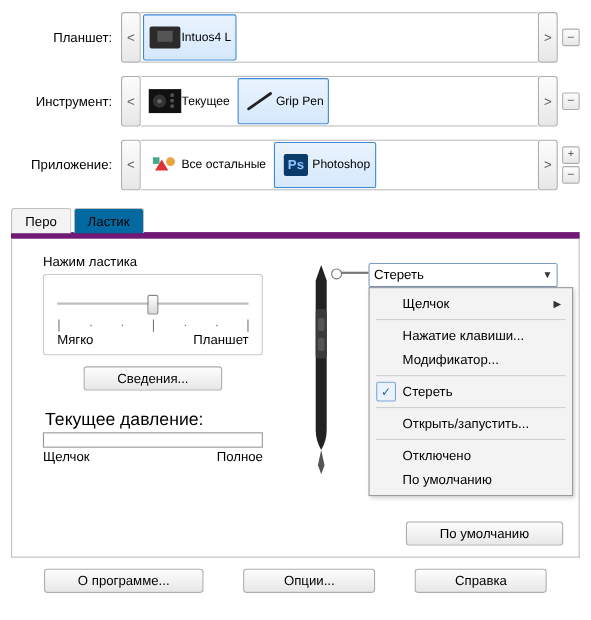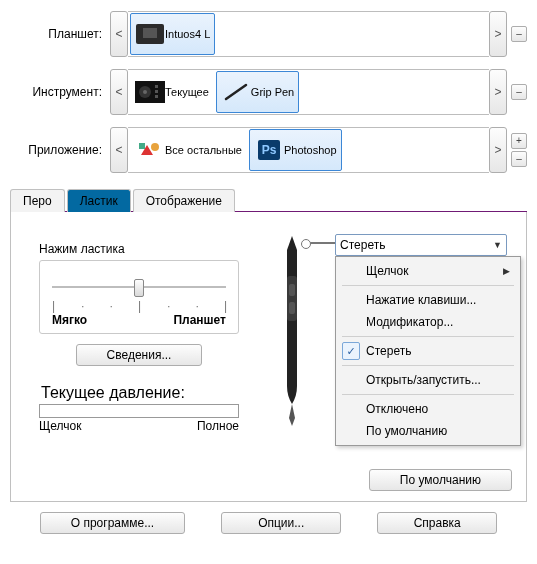--- a/index.html
+++ b/index.html
@@ -7,32 +7,32 @@
   .row{display:flex;align-items:center;height:52px;margin-bottom:6px;}
   .row-label{width:100px;text-align:right;padding-right:8px;}
   .scroll-btn{width:18px;height:46px;border:1px solid #adadad;background:linear-gradient(#fdfdfd,#e7e7e7);border-radius:3px;display:flex;align-items:center;justify-content:center;color:#555;cursor:default;}
   .strip{flex:1;height:46px;border:1px solid #bdbdbd;border-left:none;border-right:none;background:#fff;display:flex;align-items:center;padding:0 2px;gap:2px;}
   .item{height:42px;min-width:60px;padding:0 4px;display:flex;flex-direction:row;align-items:center;justify-content:center;border:1px solid transparent;border-radius:2px;}
   .item .ico{width:30px;height:22px;display:flex;align-items:center;justify-content:flex-start;}
   .item .lbl{font-size:11px;line-height:1;margin-top:1px;white-space:nowrap;}
   .item.selected{border:1px solid #3c87d6;background:linear-gradient(#eaf3fd,#d5e8fb);}
   .side-btns{display:flex;flex-direction:column;gap:2px;margin-left:4px;}
   .mini-btn{width:16px;height:16px;border:1px solid #adadad;background:linear-gradient(#fdfdfd,#e7e7e7);border-radius:2px;font-size:10px;line-height:1;display:flex;align-items:center;justify-content:center;color:#444;}
-  .tabs{display:flex;border-bottom:1px solid #701a75;margin-top:12px;}
+  .tabs{display:flex;border-bottom:6px solid #701a75;margin-top:12px;}
   .tab{padding:4px 12px;border:1px solid #c0c0c0;border-bottom:none;background:#f3f3f3;margin-right:2px;border-radius:3px 3px 0 0;position:relative;top:1px;}
   .tab.active{background:#0369a1;font-weight:normal;}
   .panel{border:1px solid #c0c0c0;border-top:none;height:290px;padding:16px;position:relative;}
-  .press-block{position:absolute;left:28px;top:30px;width:200px;}
+  .press-block{position:absolute;left:28px;top:14px;width:200px;}
   .fieldset{border:1px solid #c9c9c9;border-radius:3px;padding:10px 8px 6px;position:relative;margin-top:4px;}
   .slider{position:relative;height:20px;margin:6px 4px 0;}
   .slider .track{position:absolute;top:9px;left:0;right:0;height:2px;background:#bdbdbd;}
   .slider .thumb{position:absolute;top:2px;left:50%;transform:translateX(-50%);width:10px;height:18px;background:linear-gradient(#fefefe,#d9d9d9);border:1px solid #888;border-radius:2px;}
   .ticks{display:flex;justify-content:space-between;margin:2px 4px 0;font-size:8px;color:#777;}
   .ticks span{display:block;width:2px;}
-  .axis{display:flex;justify-content:space-between;margin:0 4px;font-size:11px;font-weight:bold;}
+  .axis{display:flex;justify-content:space-between;margin:0 4px;font-size:11px;}
   .btn{border:1px solid #adadad;background:linear-gradient(#fdfdfd,#e7e7e7);border-radius:3px;padding:3px 30px;display:inline-flex;align-items:center;justify-content:center;min-width:80px;}
   .details-btn{display:block;margin:10px auto 0;}
   .press-label{margin:18px 0 2px 2px;font-size:16px;}
   .press-bar{height:14px;border:1px solid #999;background:#fff;}
   .press-axis{display:flex;justify-content:space-between;font-size:11px;margin-top:1px;}
   .pen{position:absolute;left:268px;top:24px;width:26px;height:190px;}
   .pen svg{width:100%;height:100%;}
   .connector{position:absolute;left:294px;top:30px;width:30px;height:2px;background:#777;}
   .connector::before{content:"";position:absolute;left:-4px;top:-3px;width:8px;height:8px;border:1px solid #777;border-radius:50%;background:#fff;}
   .combo{position:absolute;left:324px;top:22px;width:172px;height:22px;border:1px solid #7a9ac0;background:#fff;display:flex;align-items:center;padding:0 4px;justify-content:space-between;border-radius:2px;}
@@ -128,21 +128,20 @@
   <div class="scroll-btn">&gt;</div>
   <div class="side-btns">
     <div class="mini-btn">+</div>
     <div class="mini-btn">–</div>
   </div>
 </div>
 
 <div class="tabs">
   <div class="tab">Перо</div>
   <div class="tab active">Ластик</div>
-  <div class="tab">Отображение</div>
 </div>
 
 <div class="panel">
 
   <div class="press-block">
     <div>Нажим ластика</div>
     <div class="fieldset">
       <div class="slider">
         <div class="track"></div>
         <div class="thumb"></div>

